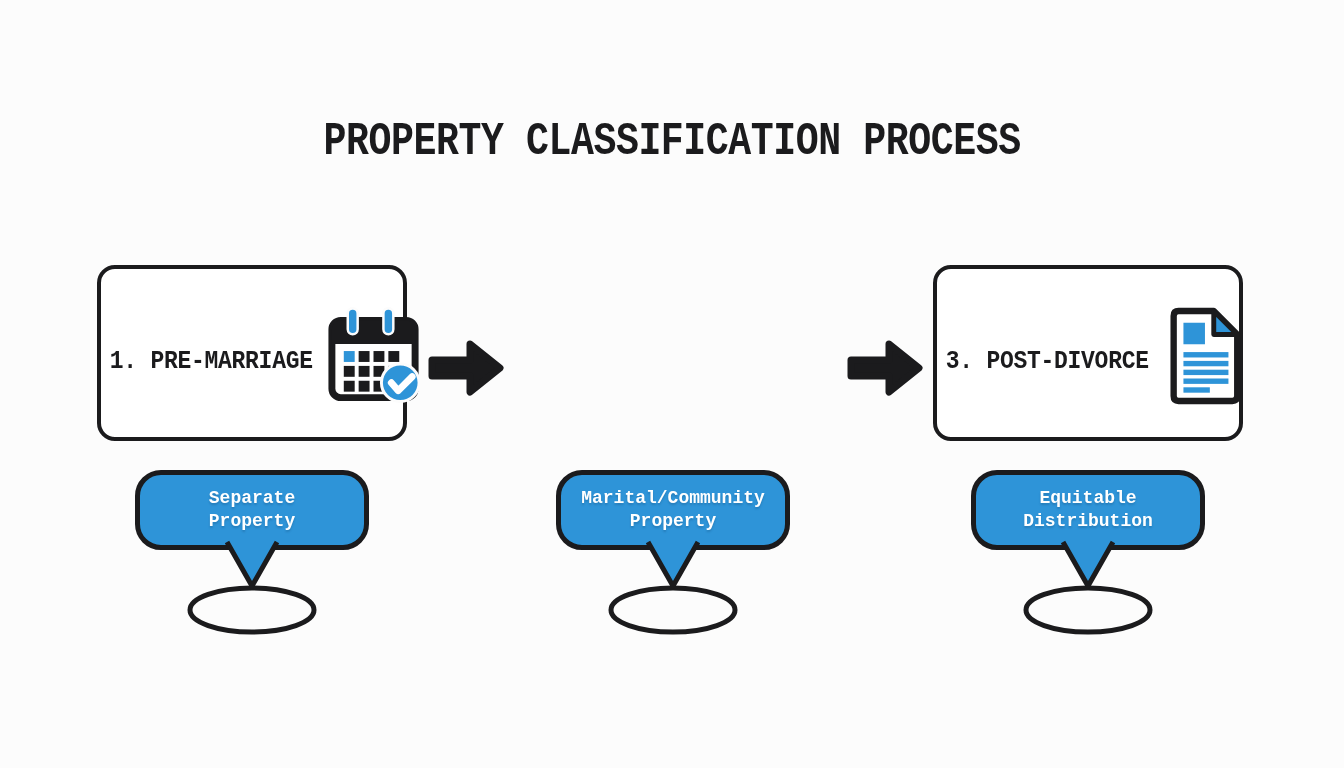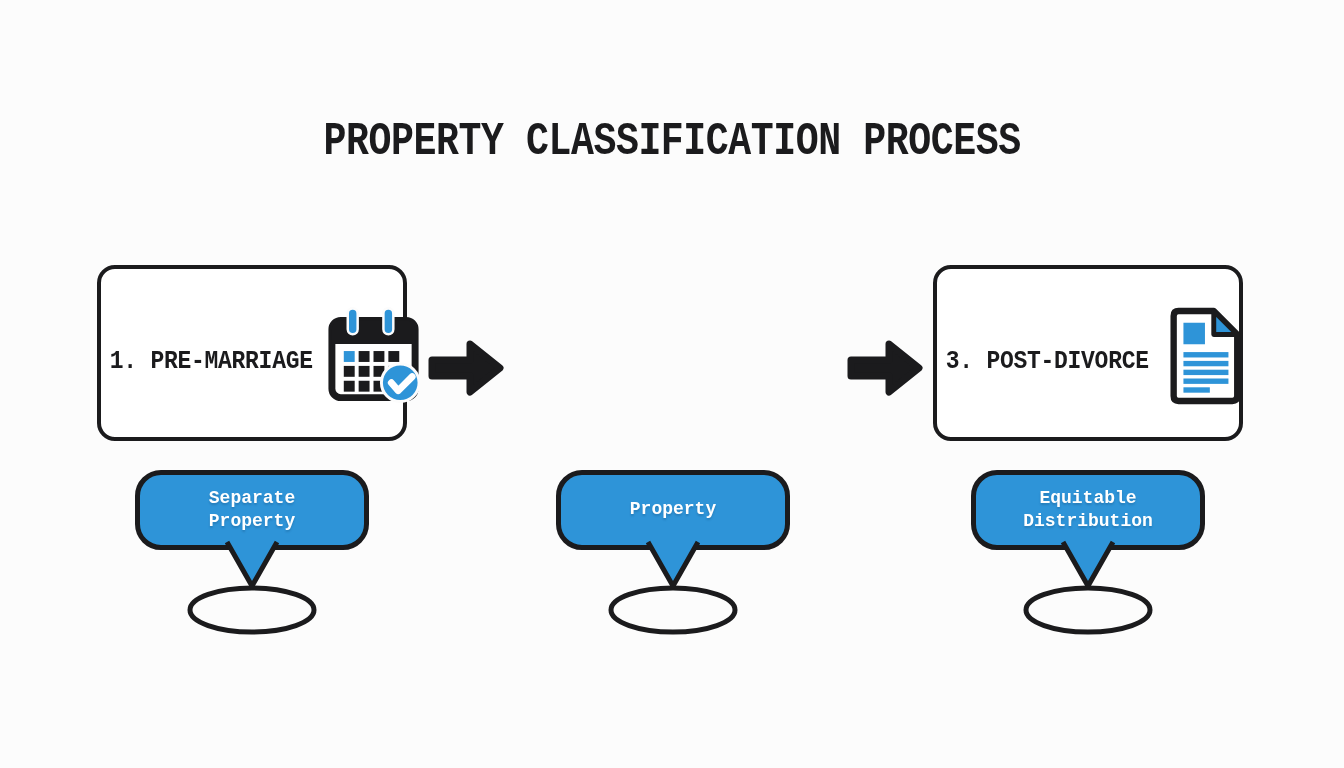--- a/index.html
+++ b/index.html
@@ -115,20 +115,21 @@
     </div>
     <div class="base-ellipse">
       <svg width="136" height="52" viewBox="0 0 136 52">
         <ellipse cx="68" cy="26" rx="62" ry="22" fill="none" stroke="#1b1b1d" stroke-width="5"></ellipse>
       </svg>
     </div>
   </div>
 
   <div class="callout" style="left:556px">
     <div class="bubble">
+      <div>Marital/Community</div>
       <div>Property</div>
     </div>
     <div class="bubble-tail">
       <svg width="60" height="50" viewBox="0 0 60 50">
         <path d="M5 1 L55 1 L30 46 Z" fill="#2e94d8"></path>
         <path d="M5 2 L30 46 L55 2" fill="none" stroke="#1b1b1d" stroke-width="5" stroke-linejoin="round"></path>
       </svg>
     </div>
     <div class="base-ellipse">
       <svg width="136" height="52" viewBox="0 0 136 52">

